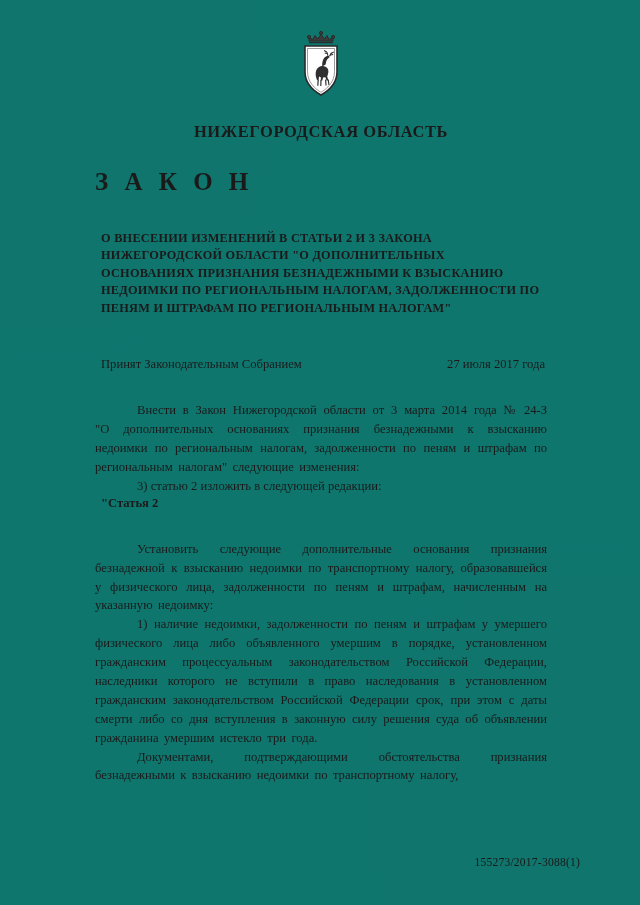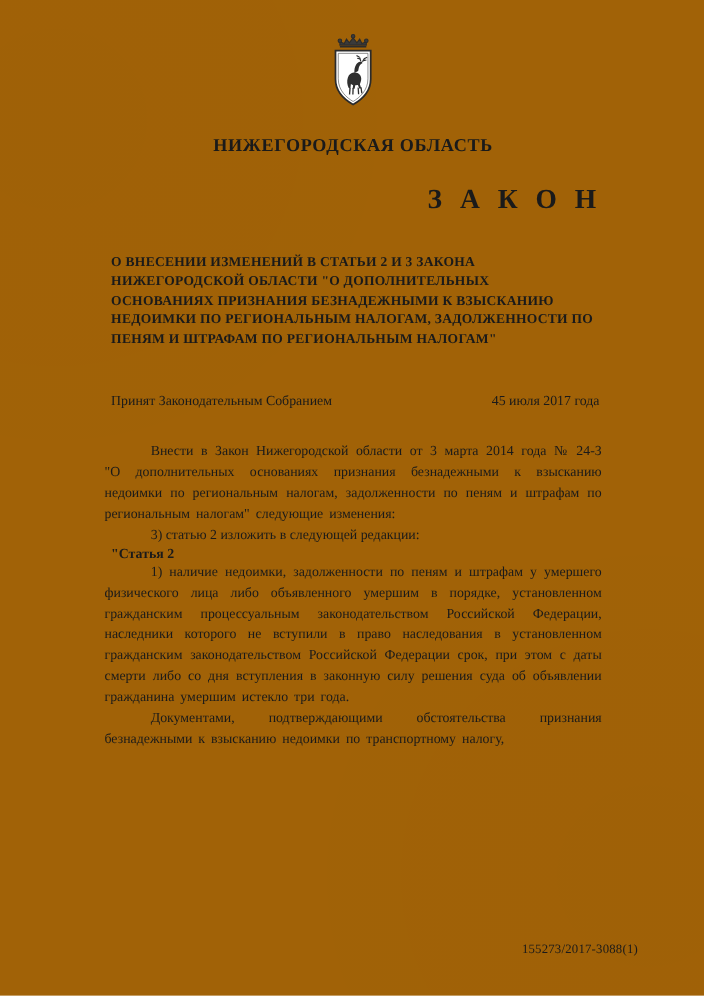--- a/index.html
+++ b/index.html
@@ -13,21 +13,21 @@
     font-family: "Liberation Serif", serif;
     color: #1a1a1a;
     position: relative;
     overflow: hidden;
   }
   .page {
     position: absolute;
     left: 0; top: 0;
     width: 640px;
     height: 905px;
-    background: #a16207;
+    background: #0f766e;
   }
   
   .page:before {
     content: "";
     position: absolute;
     left: 0; top: 0; right: 0; bottom: 0;
     background:
       radial-gradient(circle at 8% 12%, rgba(0,0,0,0.012) 0, rgba(0,0,0,0) 40%),
       radial-gradient(circle at 92% 88%, rgba(0,0,0,0.012) 0, rgba(0,0,0,0) 40%);
     pointer-events: none;
@@ -53,21 +53,21 @@
   }
   
   .region-title {
     text-align: center;
     font-size: 16.5px;
     font-weight: bold;
     letter-spacing: 0.6px;
     margin-top: 6px;
   }
   .law-word {
-    text-align: right;
+    text-align: left;
     font-size: 25px;
     font-weight: bold;
     letter-spacing: 5px;
     margin-top: 26px;
   }
   .law-subject {
     text-align: left;
     font-size: 12.3px;
     font-weight: bold;
     line-height: 1.42;
@@ -162,30 +162,31 @@
     </div>
 
     <div class="region-title">НИЖЕГОРОДСКАЯ ОБЛАСТЬ</div>
 
     <div class="law-word">З А К О Н</div>
 
     <div class="law-subject">О ВНЕСЕНИИ ИЗМЕНЕНИЙ В СТАТЬИ 2 И 3 ЗАКОНА НИЖЕГОРОДСКОЙ ОБЛАСТИ "О ДОПОЛНИТЕЛЬНЫХ ОСНОВАНИЯХ ПРИЗНАНИЯ БЕЗНАДЕЖНЫМИ К ВЗЫСКАНИЮ НЕДОИМКИ ПО РЕГИОНАЛЬНЫМ НАЛОГАМ, ЗАДОЛЖЕННОСТИ ПО ПЕНЯМ И ШТРАФАМ ПО РЕГИОНАЛЬНЫМ НАЛОГАМ"</div>
 
     <div class="adopted-row">
       <div class="adopted-left">Принят Законодательным Собранием</div>
-      <div class="adopted-right">45 июля 2017 года</div>
+      <div class="adopted-right">27 июля 2017 года</div>
     </div>
 
 
     <p class="body-text tight spaced">Внести в Закон Нижегородской области от 3 марта 2014 года № 24-З "О дополнительных основаниях признания безнадежными к взысканию недоимки по региональным налогам, задолженности по пеням и штрафам по региональным налогам" следующие изменения:</p>
 
     <p class="body-text">3) статью 2 изложить в следующей редакции:</p>
 
     <p class="article-inline">"Статья 2</p>
 
+    <p class="body-text tight spaced">Установить следующие дополнительные основания признания безнадежной к взысканию недоимки по транспортному налогу, образовавшейся у физического лица, задолженности по пеням и штрафам, начисленным на указанную недоимку:</p>
 
     <p class="body-text spaced">1) наличие недоимки, задолженности по пеням и штрафам у умершего физического лица либо объявленного умершим в порядке, установленном гражданским процессуальным законодательством Российской Федерации, наследники которого не вступили в право наследования в установленном гражданским законодательством Российской Федерации срок, при этом с даты смерти либо со дня вступления в законную силу решения суда об объявлении гражданина умершим истекло три года.</p>
 
     <p class="body-text spaced">Документами, подтверждающими обстоятельства признания безнадежными к взысканию недоимки по транспортному налогу,</p>
 
   </div>
 
   <div class="footer-code">155273/2017-3088(1)</div>
 
 </div>

